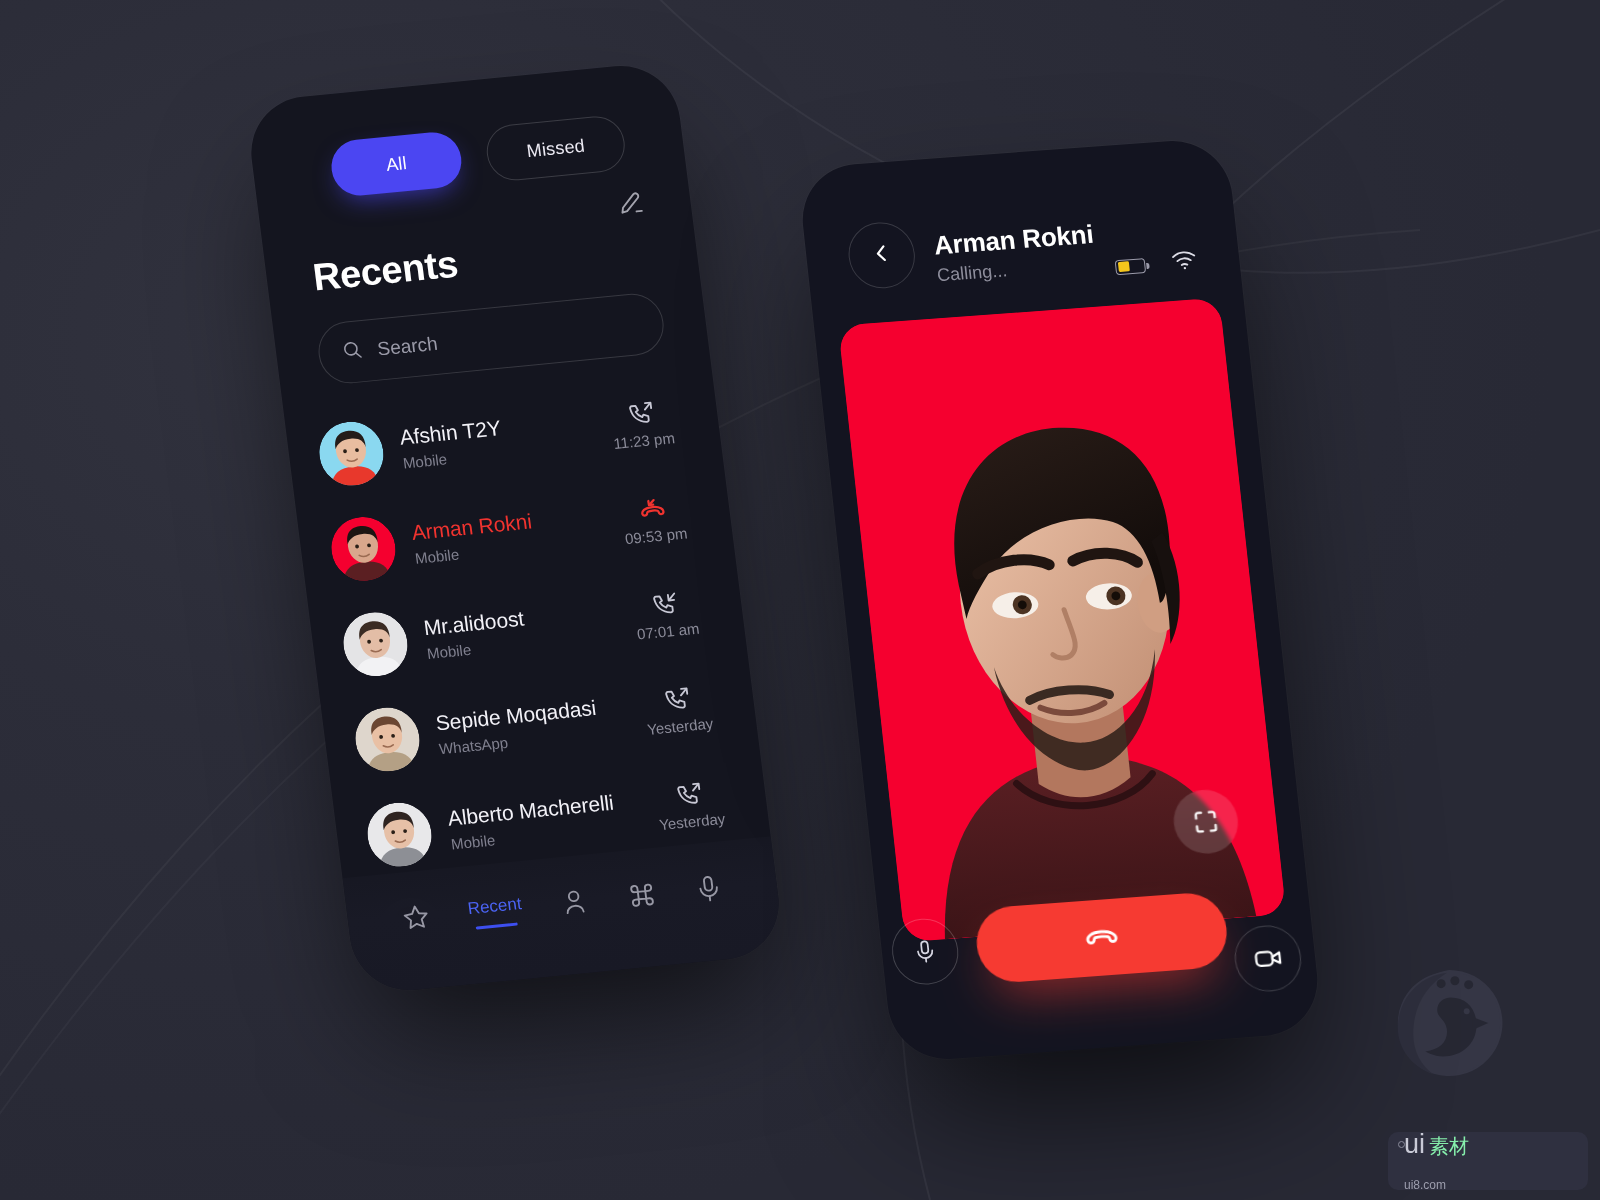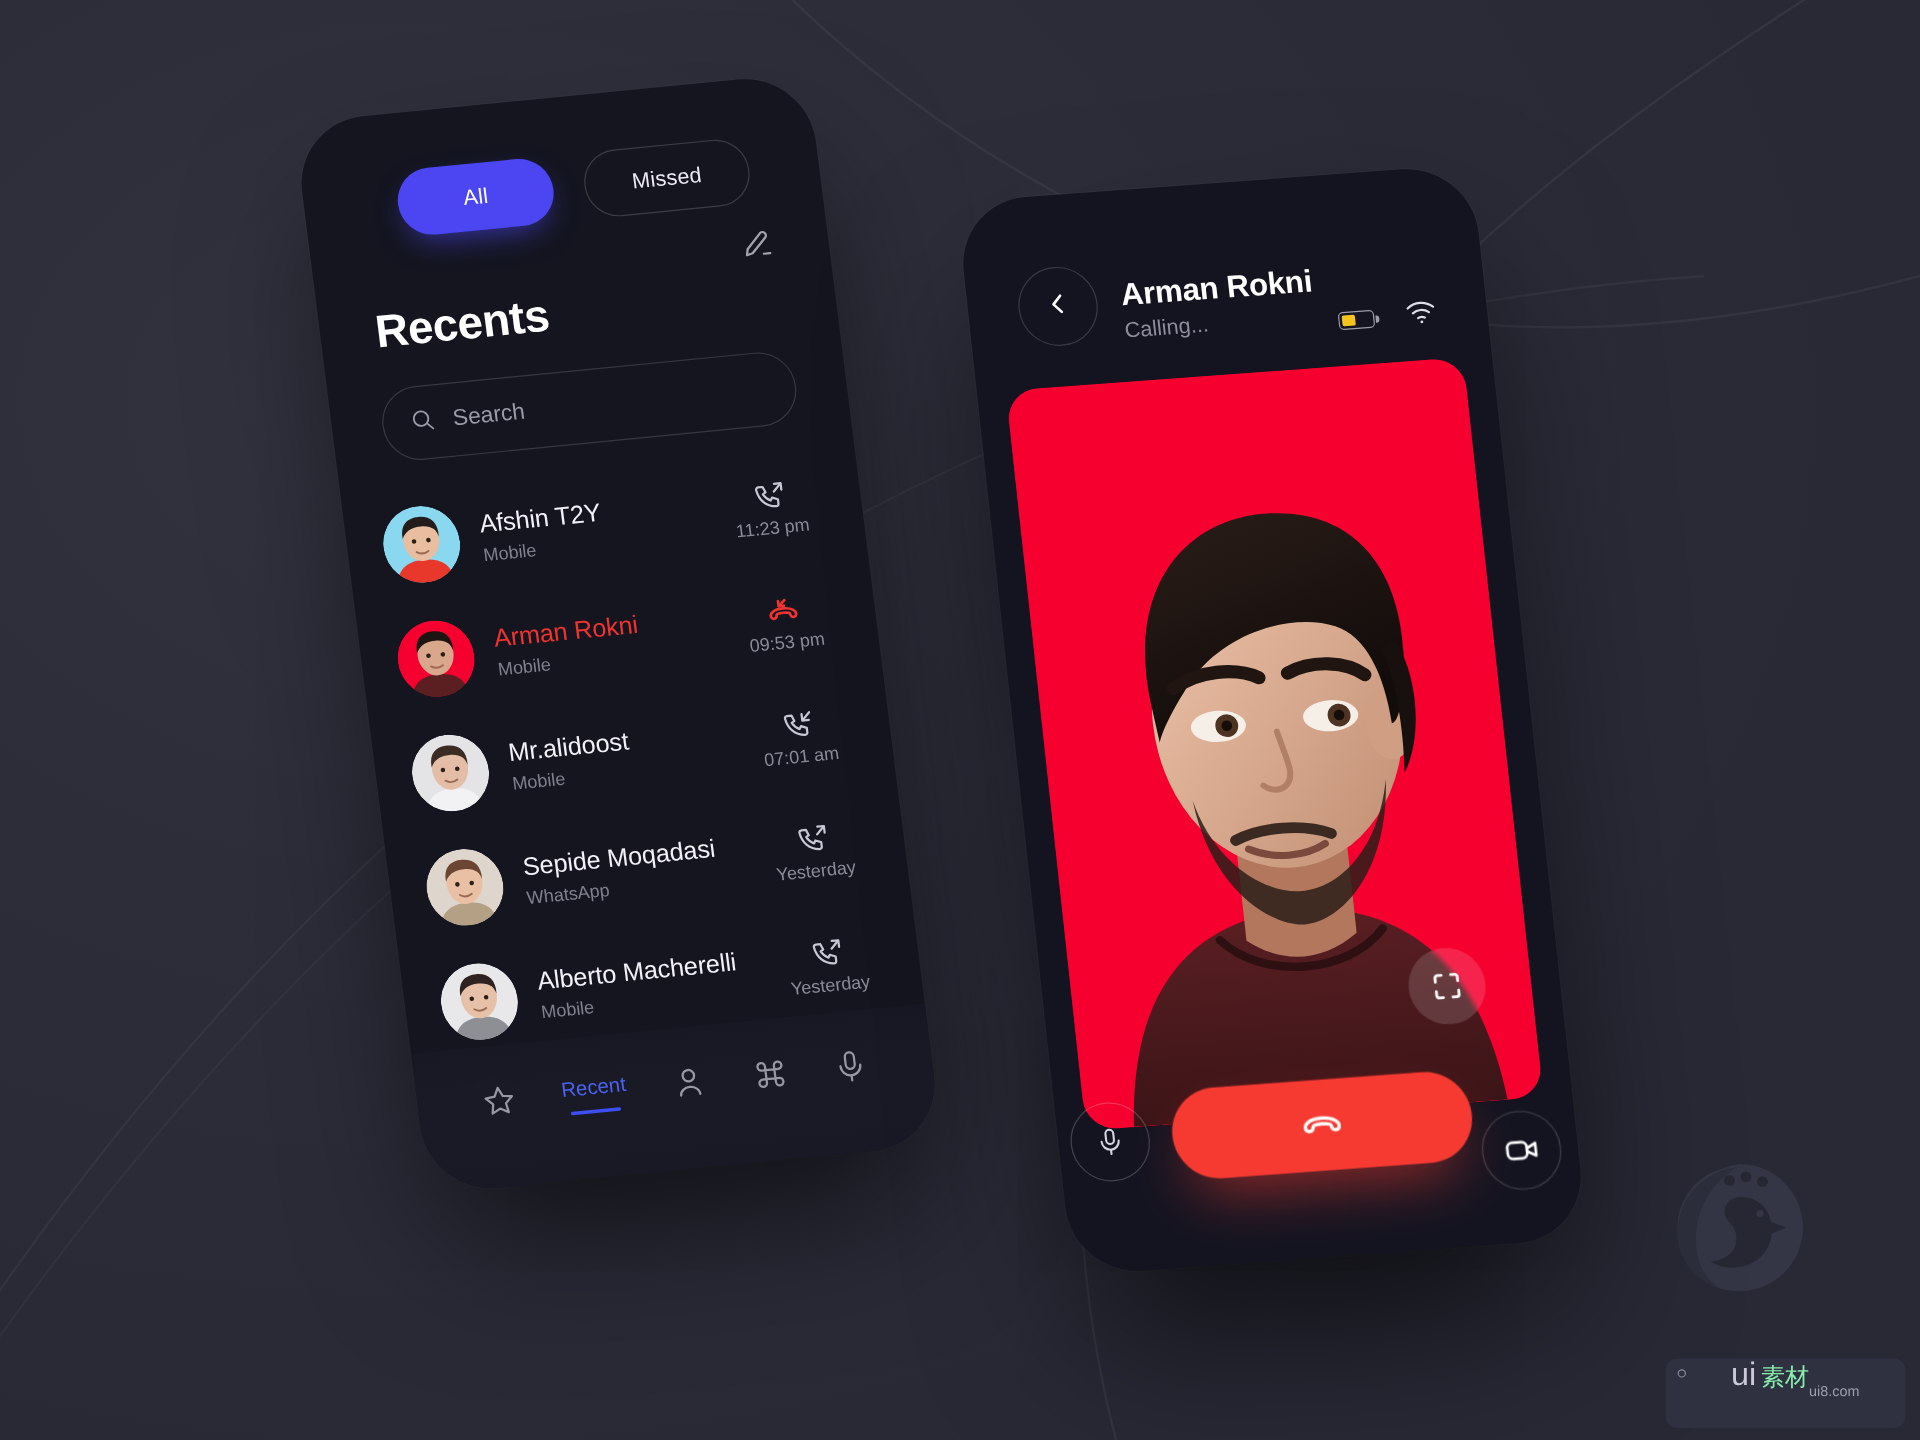--- a/index.html
+++ b/index.html
@@ -151,21 +151,21 @@
   }
   .btn-mute { left:10px; top:20px; }
   .btn-video { right:14px; top:52px; }
 
   
   .peacock { position:absolute; right:92px; bottom:118px; width:118px; height:118px; opacity:.30; }
   .ui8 {
     position:absolute; right:12px; bottom:10px;
     width:200px; height:58px; border-radius:10px;
     background:#2f3040;
-    display:flex; justify-content:center; padding-left:16px;
+    display:flex; flex-direction:column; justify-content:center; padding-left:16px;
   }
   .ui8-row { display:flex; align-items:baseline; gap:4px; }
   .ui8-main { font-size:27px; color:#c9cad6; font-weight:400; line-height:1; }
   .ui8-cn { font-size:20px; color:#86efac; line-height:1; }
   .ui8-dom { font-size:12px; color:#9d9eae; margin-top:20px; }
   .ui8-dot { position:absolute; left:10px; top:9px; width:7px; height:7px; border-radius:50%; border:1px solid #8a8b9b; }
 </style>
 </head>
 <body>
 

